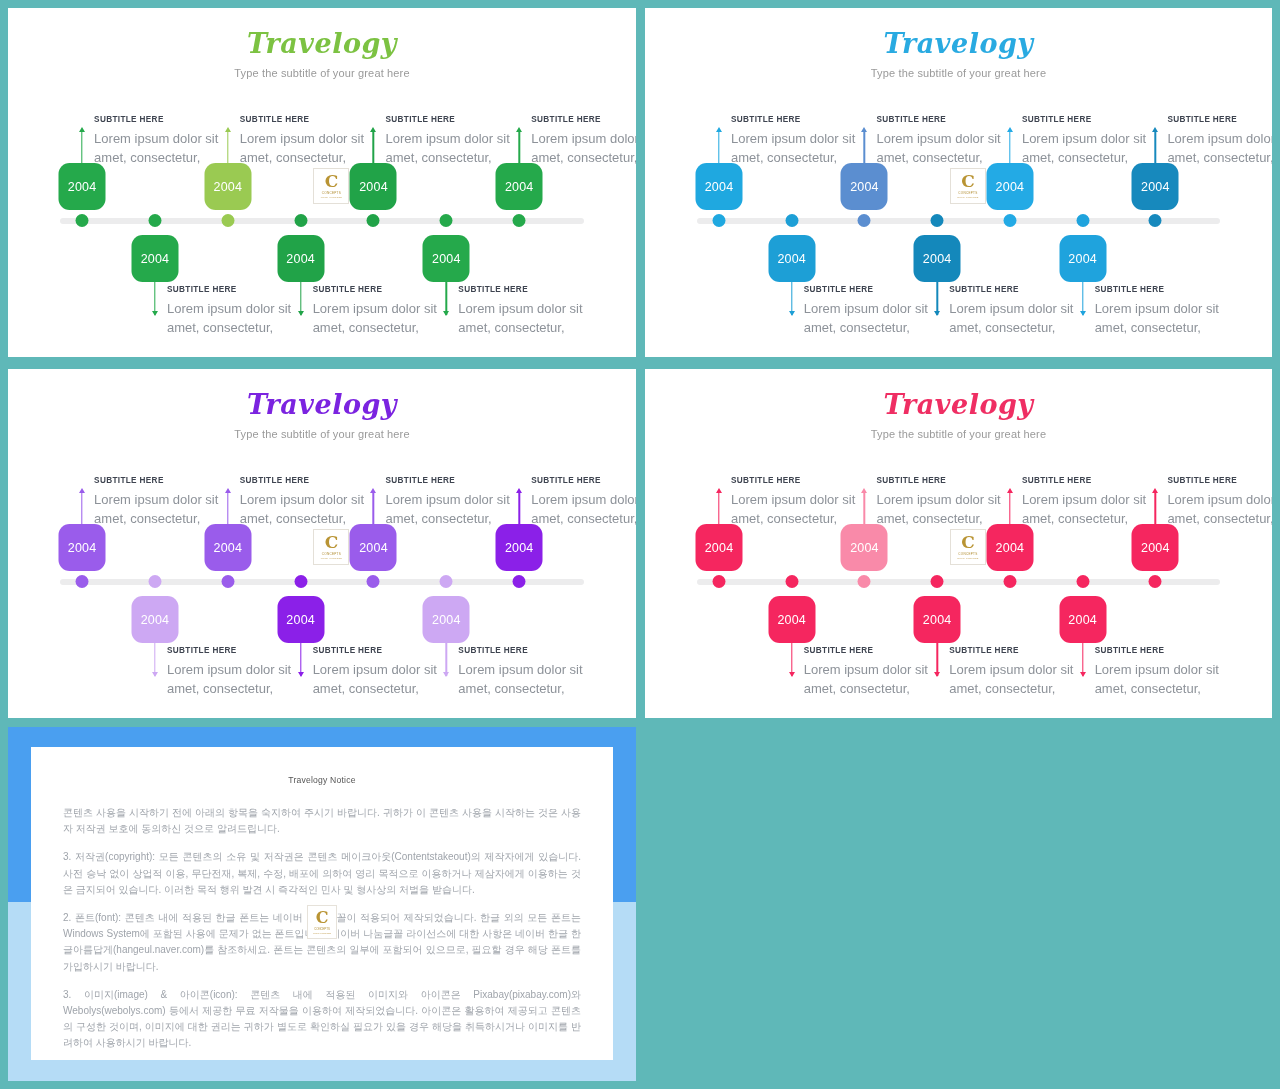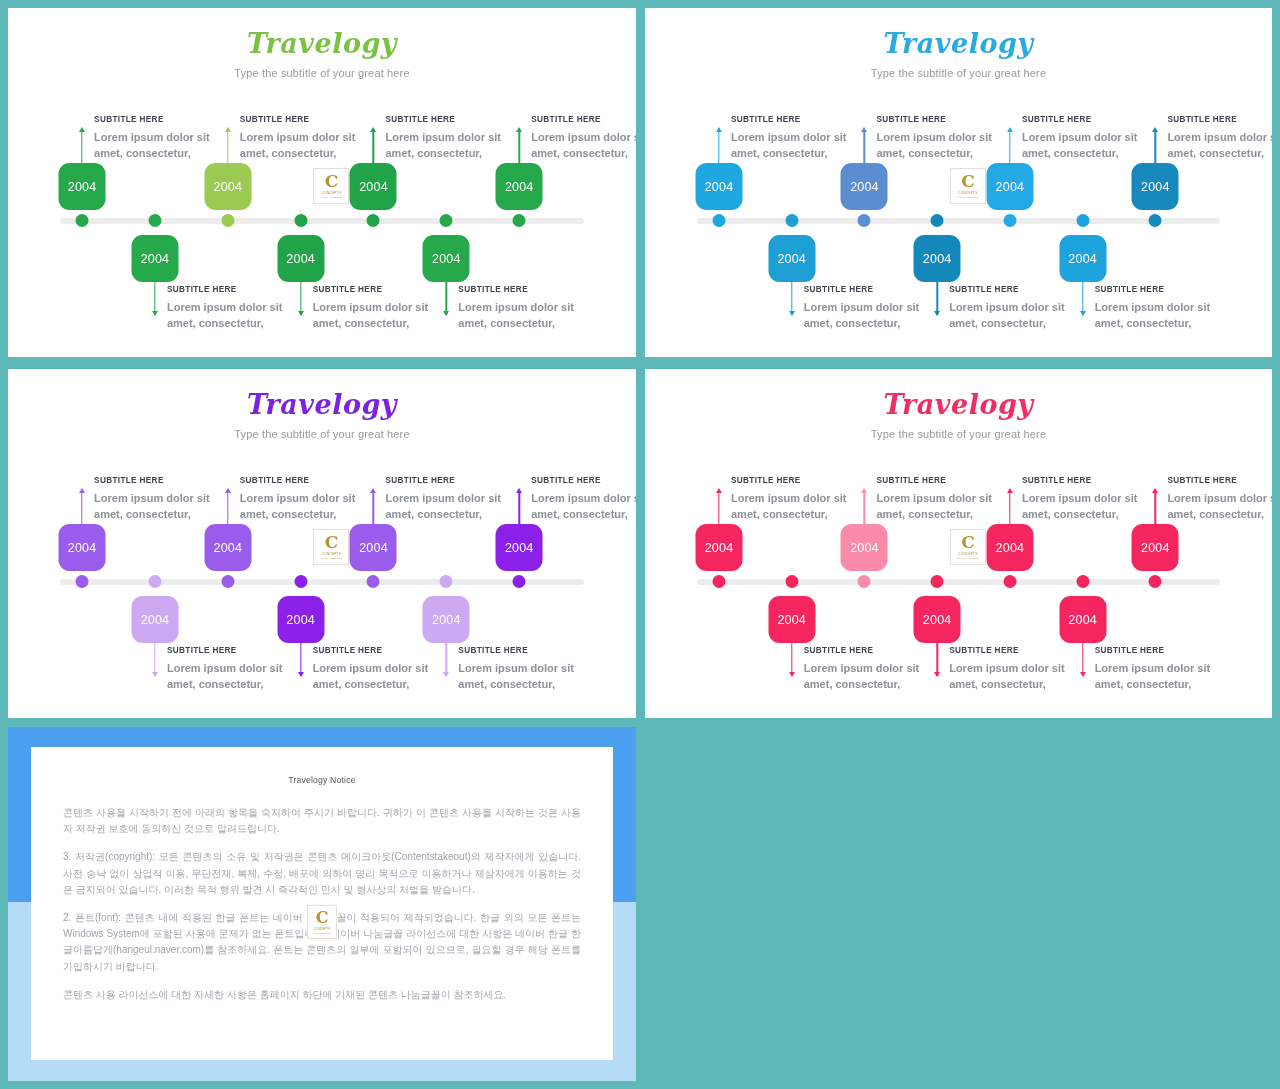--- a/index.html
+++ b/index.html
@@ -101,24 +101,23 @@
   .txt.up   { top:107px; }
   .txt.down { top:277px; }
   .txt .hd {
     font-size:8.2px;
     font-weight:bold;
     color:#3e4450;
     letter-spacing:.35px;
     margin-bottom:6px;
   }
   .txt .bd {
-    font-size:11px;
+    font-size:13px;
     color:#8d9299;
     line-height:1.45;
-    font-weight:bold;
   }
 
   
   .wm {
     position:absolute;
     width:36px; height:36px;
     top:160px;
     transform:translateX(-50%);
     background:#fff;
     border:1px solid #e4e0d8;
@@ -486,20 +485,21 @@
     </div>
     <div class="copypanel">
       <div class="cp-frame-top" style="background: rgb(74, 159, 240);"></div>
       <div class="cp-frame-bot" style="background: rgb(181, 220, 246);"></div>
       <div class="cp-sheet">
         <div class="cp-sub">Travelogy Notice</div>
         <div class="cp-body">
           <div class="cp-p">콘텐츠 사용을 시작하기 전에 아래의 항목을 숙지하여 주시기 바랍니다. 귀하가 이 콘텐츠 사용을 시작하는 것은 사용자 저작권 보호에 동의하신 것으로 알려드립니다.</div>
           <div class="cp-p">3. 저작권(copyright): 모든 콘텐츠의 소유 및 저작권은 콘텐츠 메이크아웃(Contentstakeout)의 제작자에게 있습니다. 사전 승낙 없이 상업적 이용, 무단전재, 복제, 수정, 배포에 의하여 영리 목적으로 이용하거나 제삼자에게 이용하는 것은 금지되어 있습니다. 이러한 목적 행위 발견 시 즉각적인 민사 및 형사상의 처벌을 받습니다.</div>
           <div class="cp-p">2. 폰트(font): 콘텐츠 내에 적용된 한글 폰트는 네이버 나눔글꼴이 적용되어 제작되었습니다. 한글 외의 모든 폰트는 Windows System에 포함된 사용에 문제가 없는 폰트입니다. 네이버 나눔글꼴 라이선스에 대한 사항은 네이버 한글 한글아름답게(hangeul.naver.com)를 참조하세요. 폰트는 콘텐츠의 일부에 포함되어 있으므로, 필요할 경우 해당 폰트를 가입하시기 바랍니다.</div>
+          <div class="cp-p">3. 이미지(image) &amp; 아이콘(icon): 콘텐츠 내에 적용된 이미지와 아이콘은 Pixabay(pixabay.com)와 Webolys(webolys.com) 등에서 제공한 무료 저작물을 이용하여 제작되었습니다. 아이콘은 활용하여 제공되고 콘텐츠의 구성한 것이며, 이미지에 대한 권리는 귀하가 별도로 확인하실 필요가 있을 경우 해당을 취득하시거나 이미지를 반려하여 사용하시기 바랍니다.</div>
           <div class="cp-p">콘텐츠 사용 라이선스에 대한 자세한 사항은 홈페이지 하단에 기재된 콘텐츠 나눔글꼴이 참조하세요.</div>
         </div>
         <div class="cp-wm">
           <div class="c">C</div>
           <div class="l1">CONCEPTS</div>
           <div class="l2">MULTI-PURPOSE</div>
         </div>
       </div>
     </div>
   </div>

